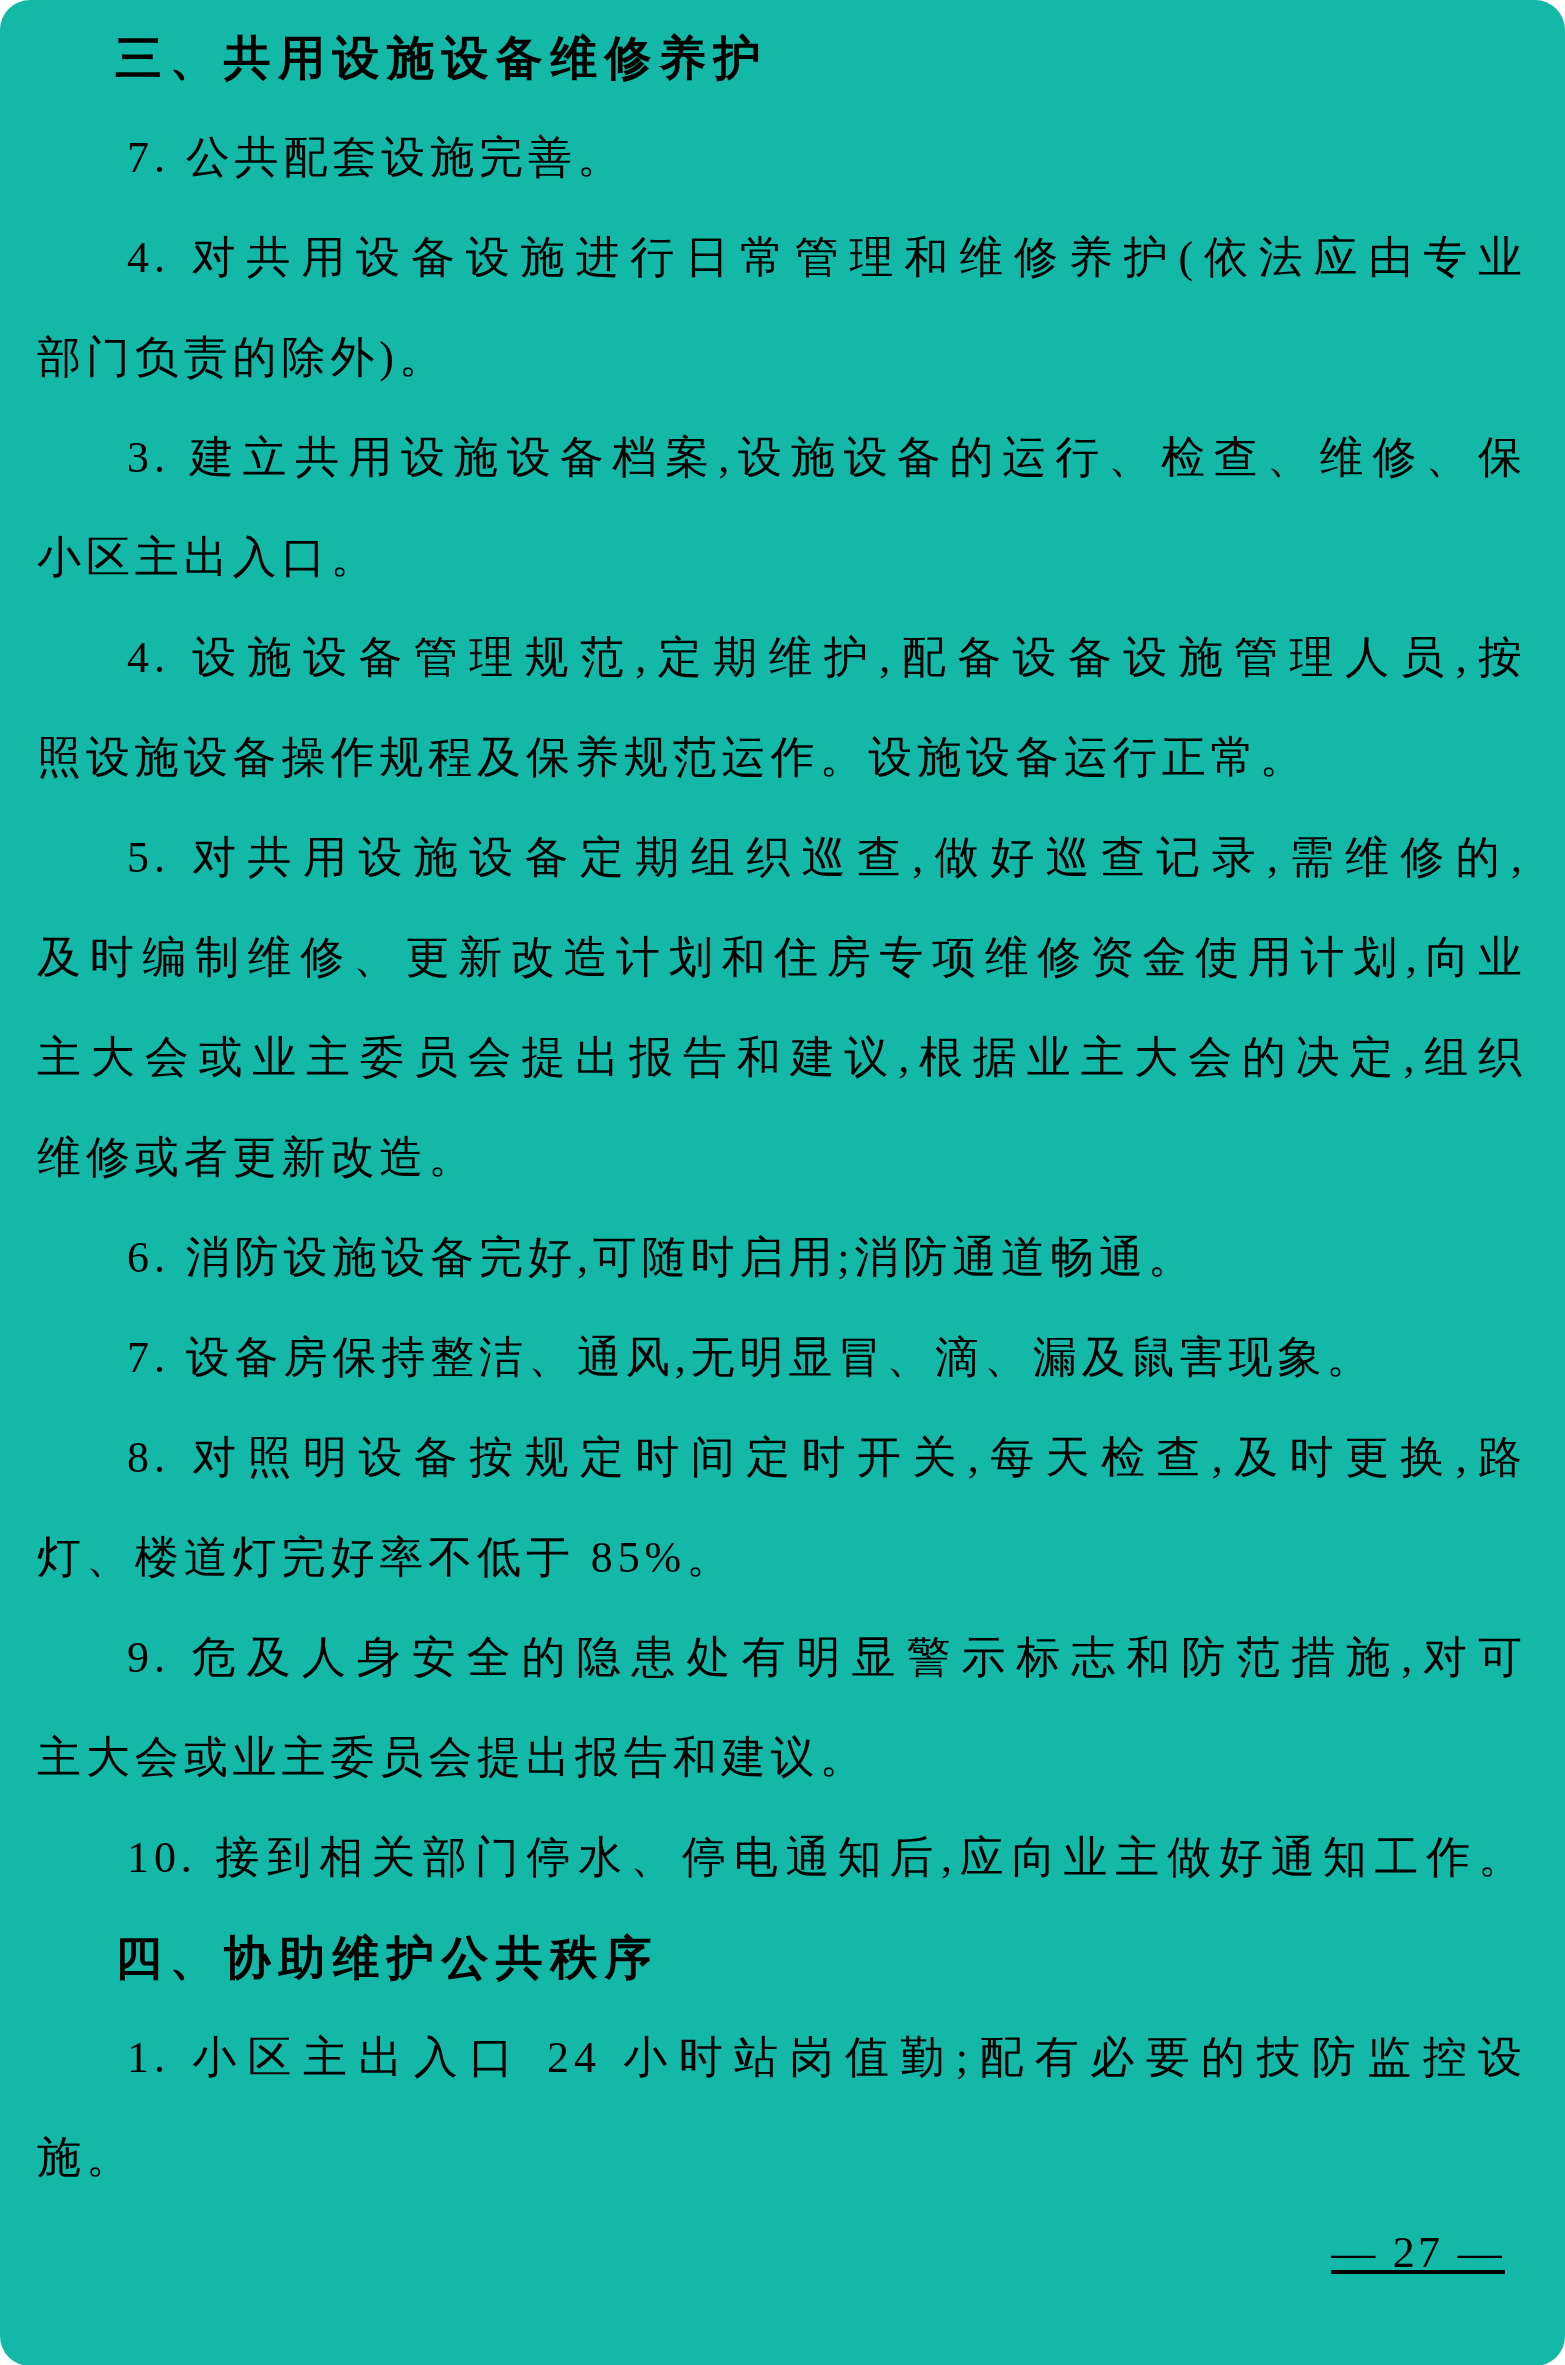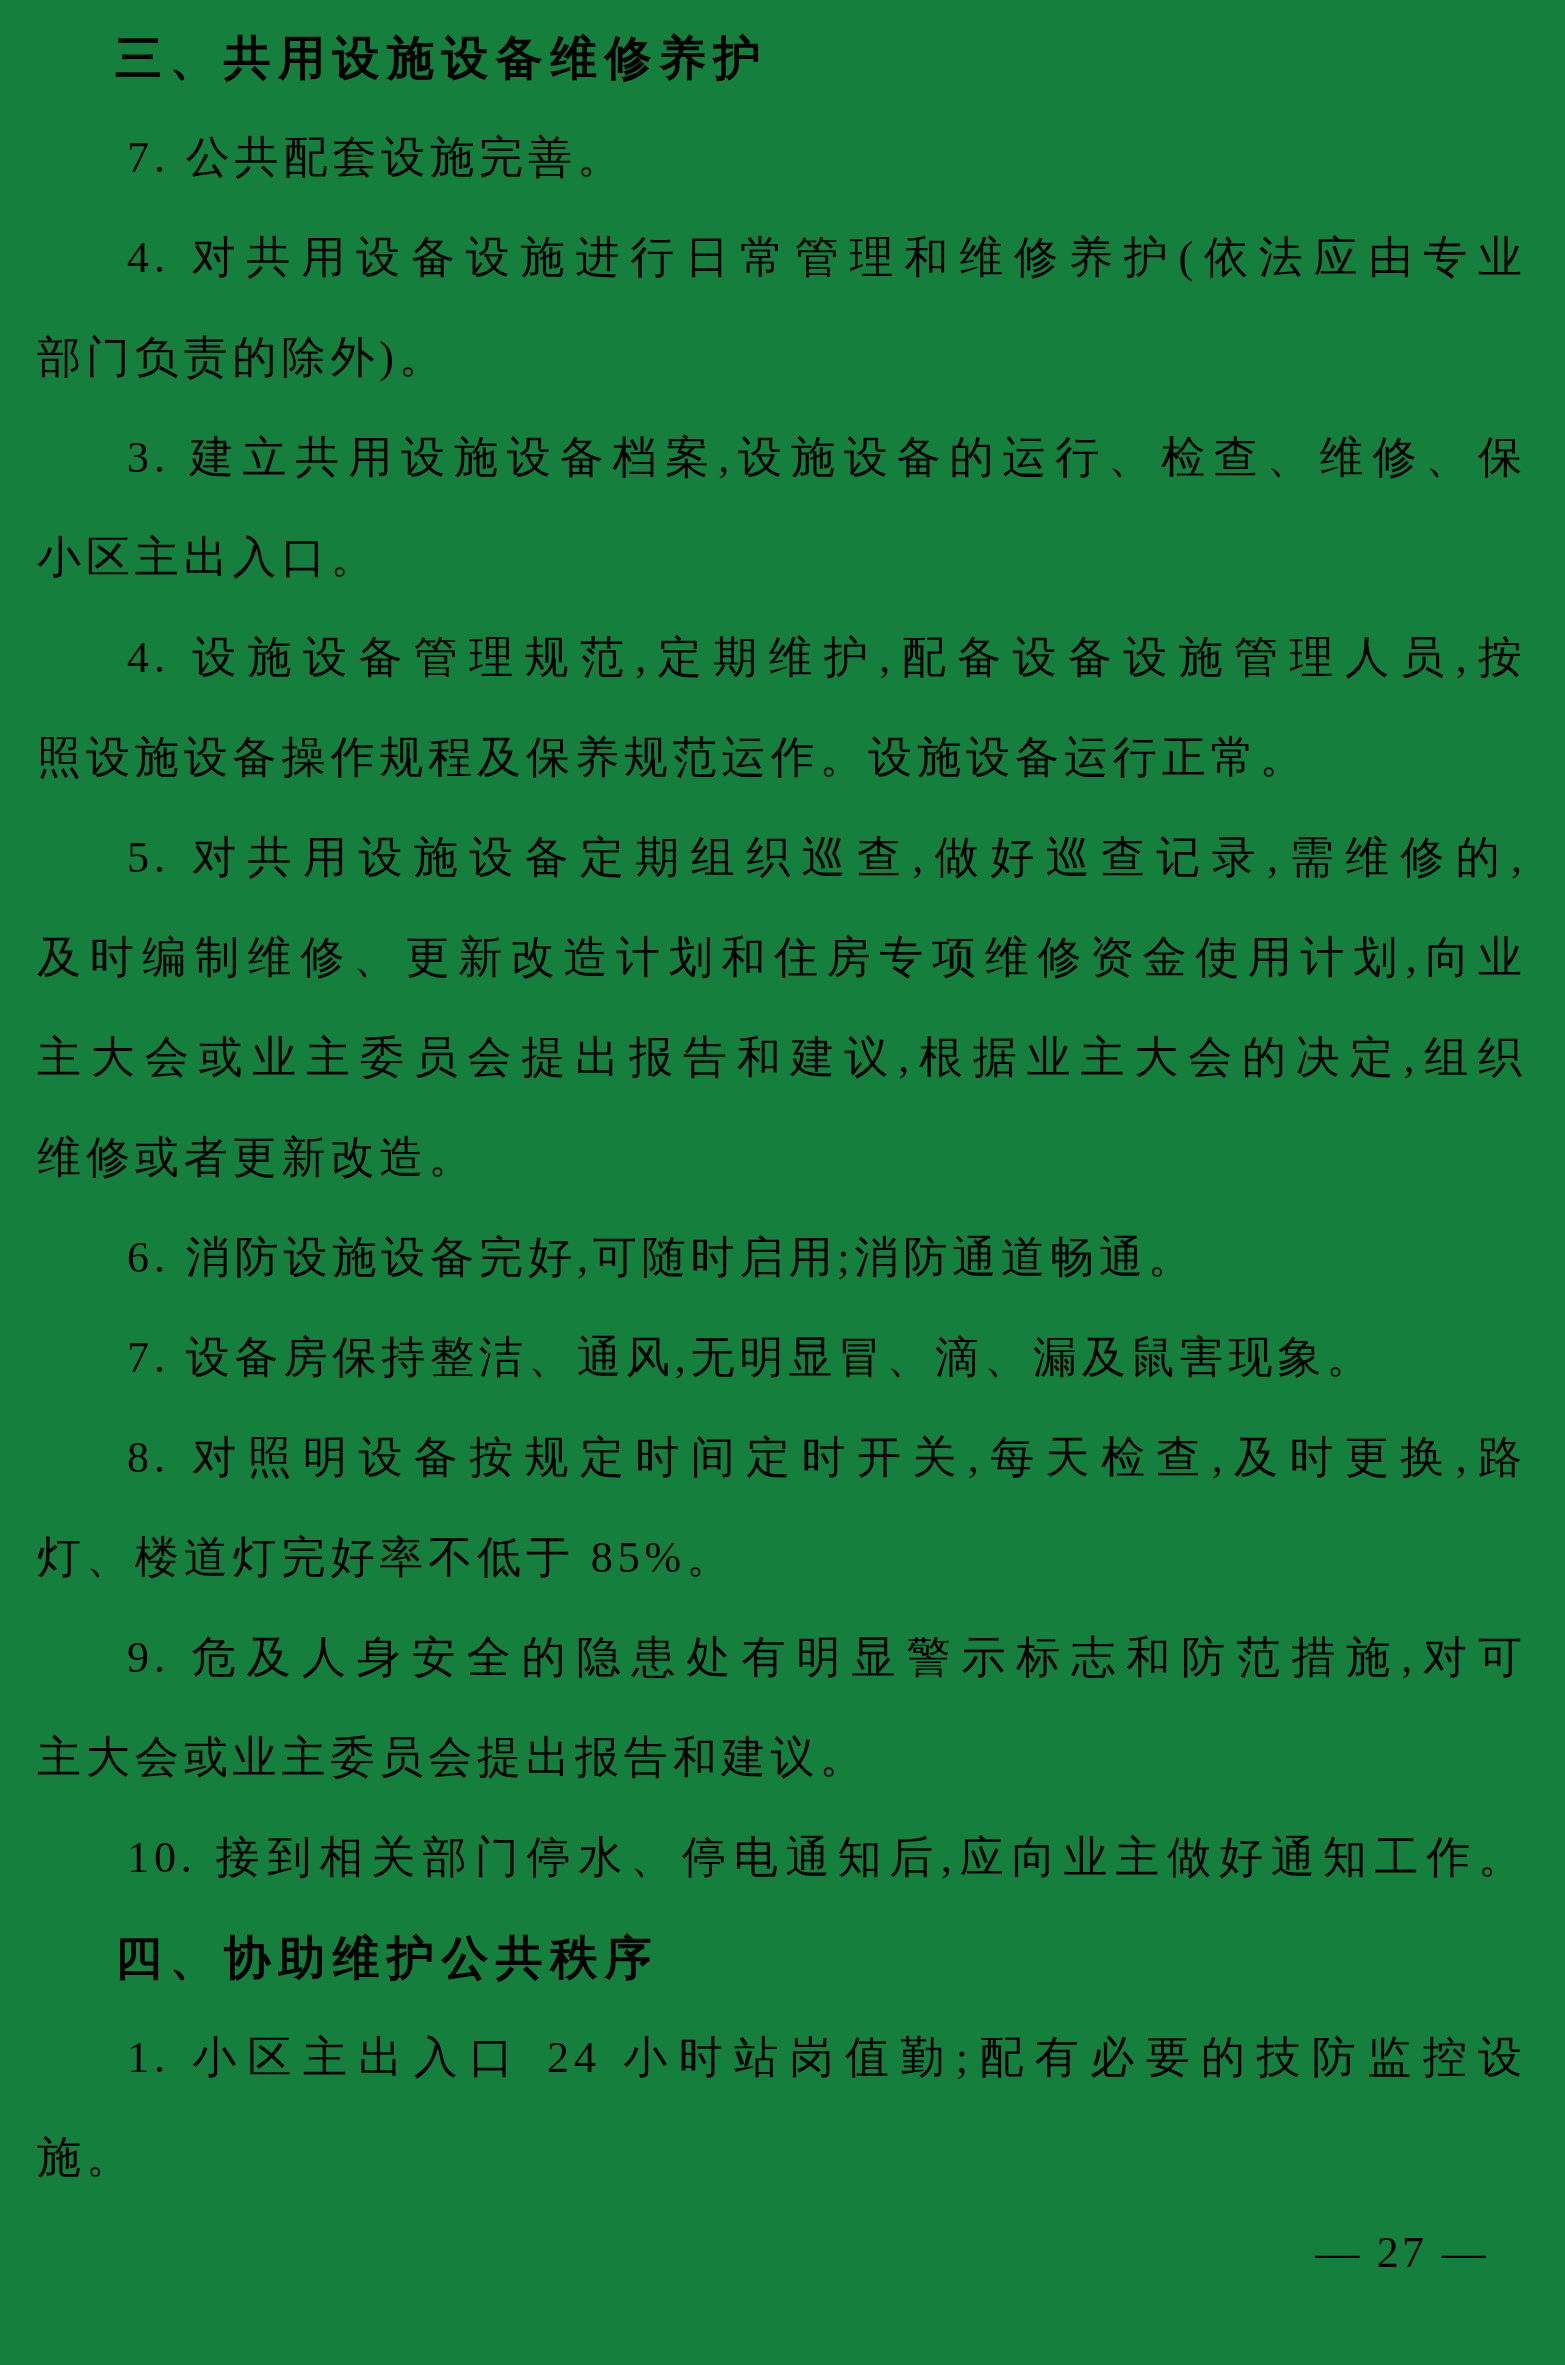--- a/index.html
+++ b/index.html
@@ -4,27 +4,28 @@
 <style>
   html, body {
     margin: 0;
     padding: 0;
     background: #ffffff;
   }
   .page {
     position: relative;
     width: 1565px;
     height: 2366px;
-    background: #15803d;
+    background: #14b8a6;
     box-sizing: border-box;
     padding: 8.2px 38px 0 37px;
     font-family: "Liberation Serif", "DejaVu Serif", serif;
     font-size: 44px;
     color: #000000;
     overflow: hidden;
+    border-radius: 30px;
   }
   .line {
     height: 100px;
     line-height: 100px;
     letter-spacing: 4.9px;
     white-space: nowrap;
   }
   .line.full {
     white-space: normal;
     text-align: justify;
@@ -38,24 +39,25 @@
   .line.heading {
     font-family: "Liberation Sans", "DejaVu Sans", sans-serif;
     font-weight: 700;
     font-size: 47px;
     padding-left: 78px;
     letter-spacing: 7.4px;
   }
   .footer {
     position: absolute;
     top: 2227px;
-    right: 76px;
+    right: 60px;
     font-size: 44px;
     letter-spacing: 3.3px;
     line-height: 51px;
+    text-decoration: underline;
   }
 </style>
 </head>
 <body>
 
 <div class="page">
   <div class="line heading">三、共用设施设备维修养护</div>
   <div class="line indent">7. 公共配套设施完善。</div>
   <div class="line indent full">4. 对共用设备设施进行日常管理和维修养护(依法应由专业</div>
   <div class="line">部门负责的除外)。</div>

